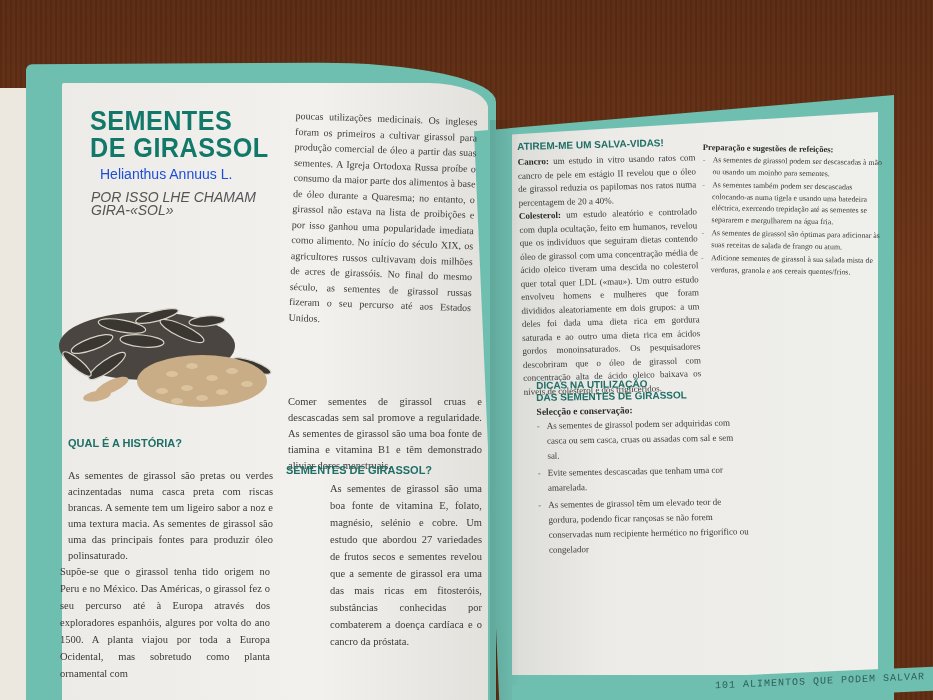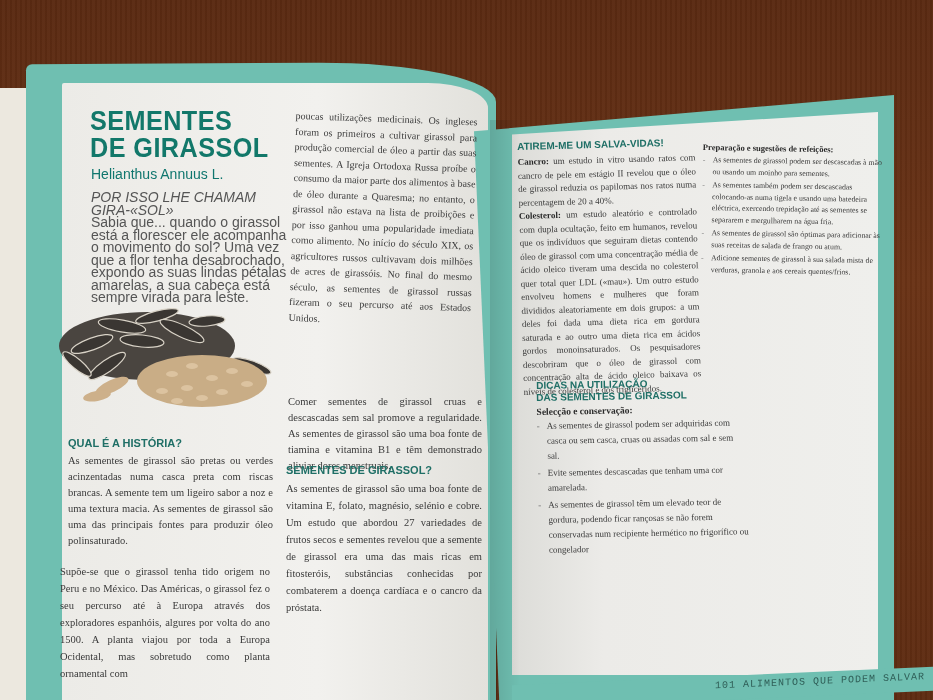--- a/index.html
+++ b/index.html
@@ -56,22 +56,22 @@
     color: #2f5e57;
   }
 
   .title {
     position: absolute; left: 90px; top: 107px;
     font-family: "Liberation Sans", sans-serif; font-weight: 700;
     font-size: 28px; line-height: 27px; color: #12786a; letter-spacing: 0.5px;
     transform: scaleX(0.9); transform-origin: left;
   }
   .subtitle {
-    position: absolute; left: 91px; top: 166px;
-    font-family: "Liberation Sans", sans-serif; font-size: 14px; color: #0f766e;
+    position: absolute; left: 100px; top: 166px;
+    font-family: "Liberation Sans", sans-serif; font-size: 14px; color: #1d4ed8;
   }
   .intro {
     position: absolute; left: 91px; top: 191px; width: 200px;
     font-family: Liberation Sans, sans-serif; font-size: 14px; line-height: 12.5px; color: #555;
   }
   .intro .kicker { display: block; font-style: italic; }
 
   .seeds-img {
     position: absolute; left: 52px; top: 286px; width: 230px; height: 125px;
   }
@@ -110,21 +110,20 @@
 <div class="right-page"></div>
 <div class="spine-shadow"></div>
 
 <div class="title">
   <div>SEMENTES</div>
   <div>DE GIRASSOL</div>
 </div>
 <div class="subtitle">Helianthus Annuus L.</div>
 <div class="intro">
   <span class="kicker">POR ISSO LHE CHAMAM GIRA-«SOL»</span>
-  <span>Sabia que... quando o girassol está a florescer ele acompanha o movimento do sol? Uma vez que a flor tenha desabrochado, expondo as suas lindas pétalas amarelas, a sua cabeça está sempre virada para leste.</span>
 </div>
 
 <svg class="seeds-img" viewBox="0 0 230 125">
   <g>
     <ellipse cx="95" cy="60" rx="88" ry="34" fill="#4a4540"></ellipse>
     <g fill="#3a3632" stroke="#d8d2c6" stroke-width="1.2">
       <ellipse cx="40" cy="58" rx="22" ry="6" transform="rotate(-20 40 58)"></ellipse>
       <ellipse cx="70" cy="40" rx="24" ry="6" transform="rotate(10 70 40)"></ellipse>
       <ellipse cx="105" cy="30" rx="22" ry="5" transform="rotate(-15 105 30)"></ellipse>
       <ellipse cx="130" cy="45" rx="24" ry="6" transform="rotate(25 130 45)"></ellipse>
@@ -149,21 +148,21 @@
       <ellipse cx="195" cy="98" rx="6" ry="3"></ellipse>
         <ellipse cx="110" cy="105" rx="6" ry="3"></ellipse>
       <ellipse cx="150" cy="112" rx="6" ry="3"></ellipse>
         <ellipse cx="125" cy="115" rx="6" ry="3"></ellipse>
     </g>
   </g>
 </svg>
 
 <div class="block" style="left:68px; top:436px; width:205px;">
   <div class="h">QUAL É A HISTÓRIA?</div>
-  <div class="p" style="margin-top:3px;">As sementes de girassol são pretas ou verdes acinzentadas numa casca preta com riscas brancas. A semente tem um ligeiro sabor a noz e uma textura macia. As sementes de girassol são uma das principais fontes para produzir óleo polinsaturado.</div>
+  <div class="p" style="margin-top:18px;">As sementes de girassol são pretas ou verdes acinzentadas numa casca preta com riscas brancas. A semente tem um ligeiro sabor a noz e uma textura macia. As sementes de girassol são uma das principais fontes para produzir óleo polinsaturado.</div>
 </div>
 
 <div class="block" style="left:60px; top:560px; width:210px;">
   <div class="p" style="margin-top:3px; line-height:17px;">Supõe-se que o girassol tenha tido origem no Peru e no México. Das Américas, o girassol fez o seu percurso até à Europa através dos exploradores espanhóis, algures por volta do ano 1500. A planta viajou por toda a Europa Ocidental, mas sobretudo como planta ornamental com</div>
 </div>
 
 <div class="block" style="left:296px; top:108px; width:182px; transform: rotate(2deg); transform-origin: left top;">
   <div class="p" style="line-height:15.5px; font-size:10px;">poucas utilizações medicinais. Os ingleses foram os primeiros a cultivar girassol para produção comercial de óleo a partir das suas sementes. A Igreja Ortodoxa Russa proíbe o consumo da maior parte dos alimentos à base de óleo durante a Quaresma; no entanto, o girassol não estava na lista de proibições e por isso ganhou uma popularidade imediata como alimento. No início do século XIX, os agricultores russos cultivavam dois milhões de acres de girassóis. No final do mesmo século, as sementes de girassol russas fizeram o seu percurso até aos Estados Unidos.</div>
 </div>
 
@@ -171,21 +170,21 @@
 </div>
 
 <div class="block" style="left:288px; top:374px; width:194px;">
   <div class="p" style="margin-top:20px;">Comer sementes de girassol cruas e descascadas sem sal promove a regularidade. As sementes de girassol são uma boa fonte de tiamina e vitamina B1 e têm demonstrado aliviar dores menstruais.</div>
 </div>
 
 <div class="block" style="left:286px; top:463px; width:196px;">
   <div class="h">
     <div>SEMENTES DE GIRASSOL?</div>
   </div>
-  <div class="p" style="margin-top:3px; line-height:17px;">As sementes de girassol são uma boa fonte de vitamina E, folato, magnésio, selénio e cobre. Um estudo que abordou 27 variedades de frutos secos e sementes revelou que a semente de girassol era uma das mais ricas em fitosteróis, substâncias conhecidas por combaterem a doença cardíaca e o cancro da próstata.</div>
+  <div class="p" style="margin-top:3px; line-height:17px;margin-left:44px;">As sementes de girassol são uma boa fonte de vitamina E, folato, magnésio, selénio e cobre. Um estudo que abordou 27 variedades de frutos secos e sementes revelou que a semente de girassol era uma das mais ricas em fitosteróis, substâncias conhecidas por combaterem a doença cardíaca e o cancro da próstata.</div>
 </div>
 
 <div class="block" style="left:517px; top:140px; width:178px; transform: rotate(-1.5deg); transform-origin:left top;">
   <div class="h" style="font-size:10px;">ATIREM-ME UM SALVA-VIDAS!</div>
   <div class="small-p" style="line-height:13.5px; margin-top:2px; text-align:justify;">
     <b class="term">Cancro:</b><span> um estudo in vitro usando ratos com cancro de pele em estágio II revelou que o óleo de girassol reduzia os papilomas nos ratos numa percentagem de 20 a 40%.</span>
     <br>
     <b class="term">Colesterol:</b><span> um estudo aleatório e controlado com dupla ocultação, feito em humanos, revelou que os indivíduos que seguiram dietas contendo óleo de girassol com uma concentração média de ácido oleico tiveram uma descida no colesterol quer total quer LDL («mau»). Um outro estudo envolveu homens e mulheres que foram divididos aleatoriamente em dois grupos: a um deles foi dada uma dieta rica em gordura saturada e ao outro uma dieta rica em ácidos gordos monoinsaturados. Os pesquisadores descobriram que o óleo de girassol com concentração alta de ácido oleico baixava os níveis de colesterol e dos triglicéridos.</span>
   </div>
 </div>

